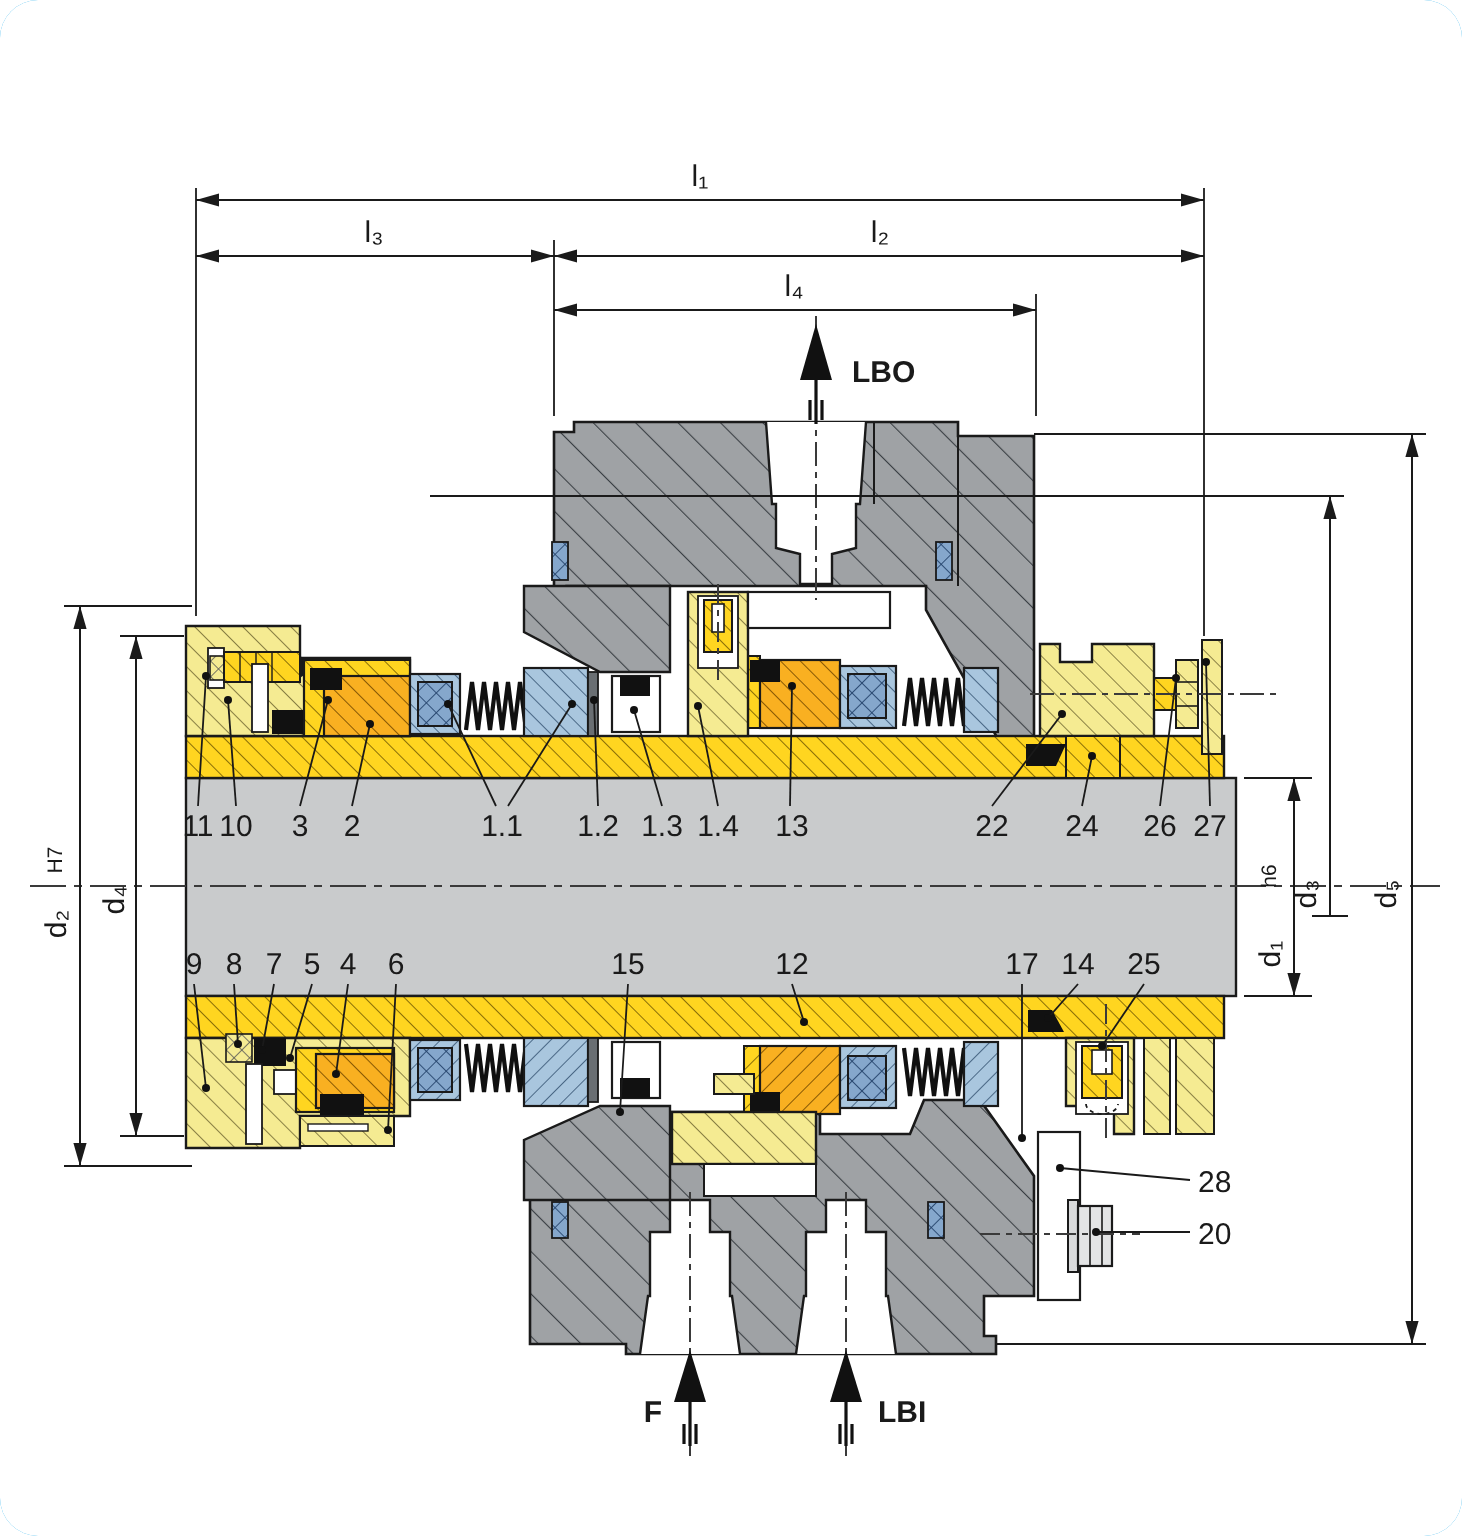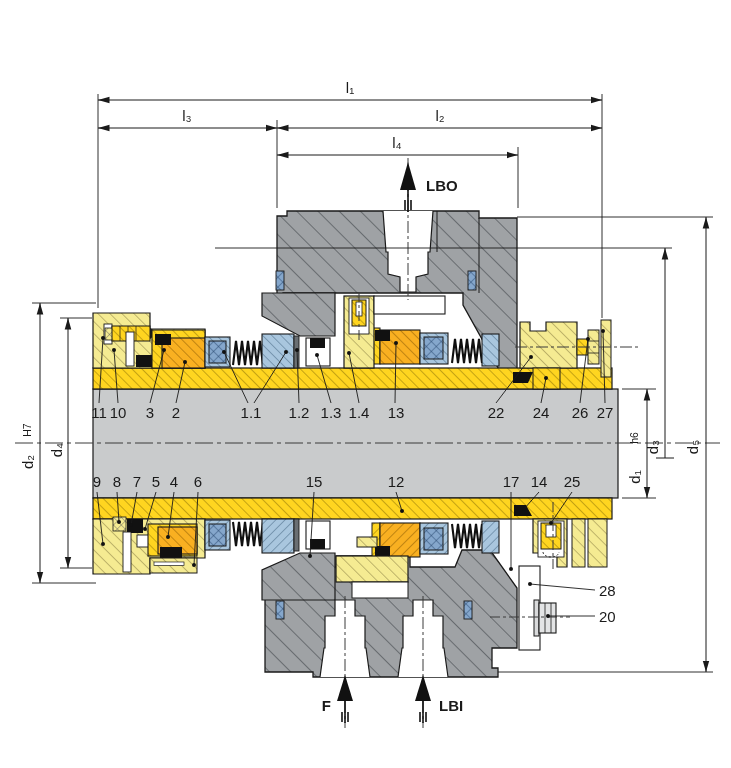--- a/index.html
+++ b/index.html
@@ -1,17 +1,17 @@
 <!DOCTYPE html>
 <html><head>
 <meta charset="utf-8">
 <style>
   html,body{margin:0;padding:0;background:#fff;}
   .page{width:731px;height:768px;background:#0ea5e9;position:relative;overflow:hidden;
-        font-family:"Liberation Sans",sans-serif;}
+        font-family:"Liberation Sans",sans-serif;border-radius:19px;}
   svg{display:block;}
   text{font-family:"Liberation Sans",sans-serif;fill:#1a1a1a;}
   .dim{font-size:15px;}
   .tol{font-size:10.5px;}
   .plbl{font-size:15px;}
   .flow{font-size:15px;font-weight:bold;}
 </style>
 </head>
 <body>
 

